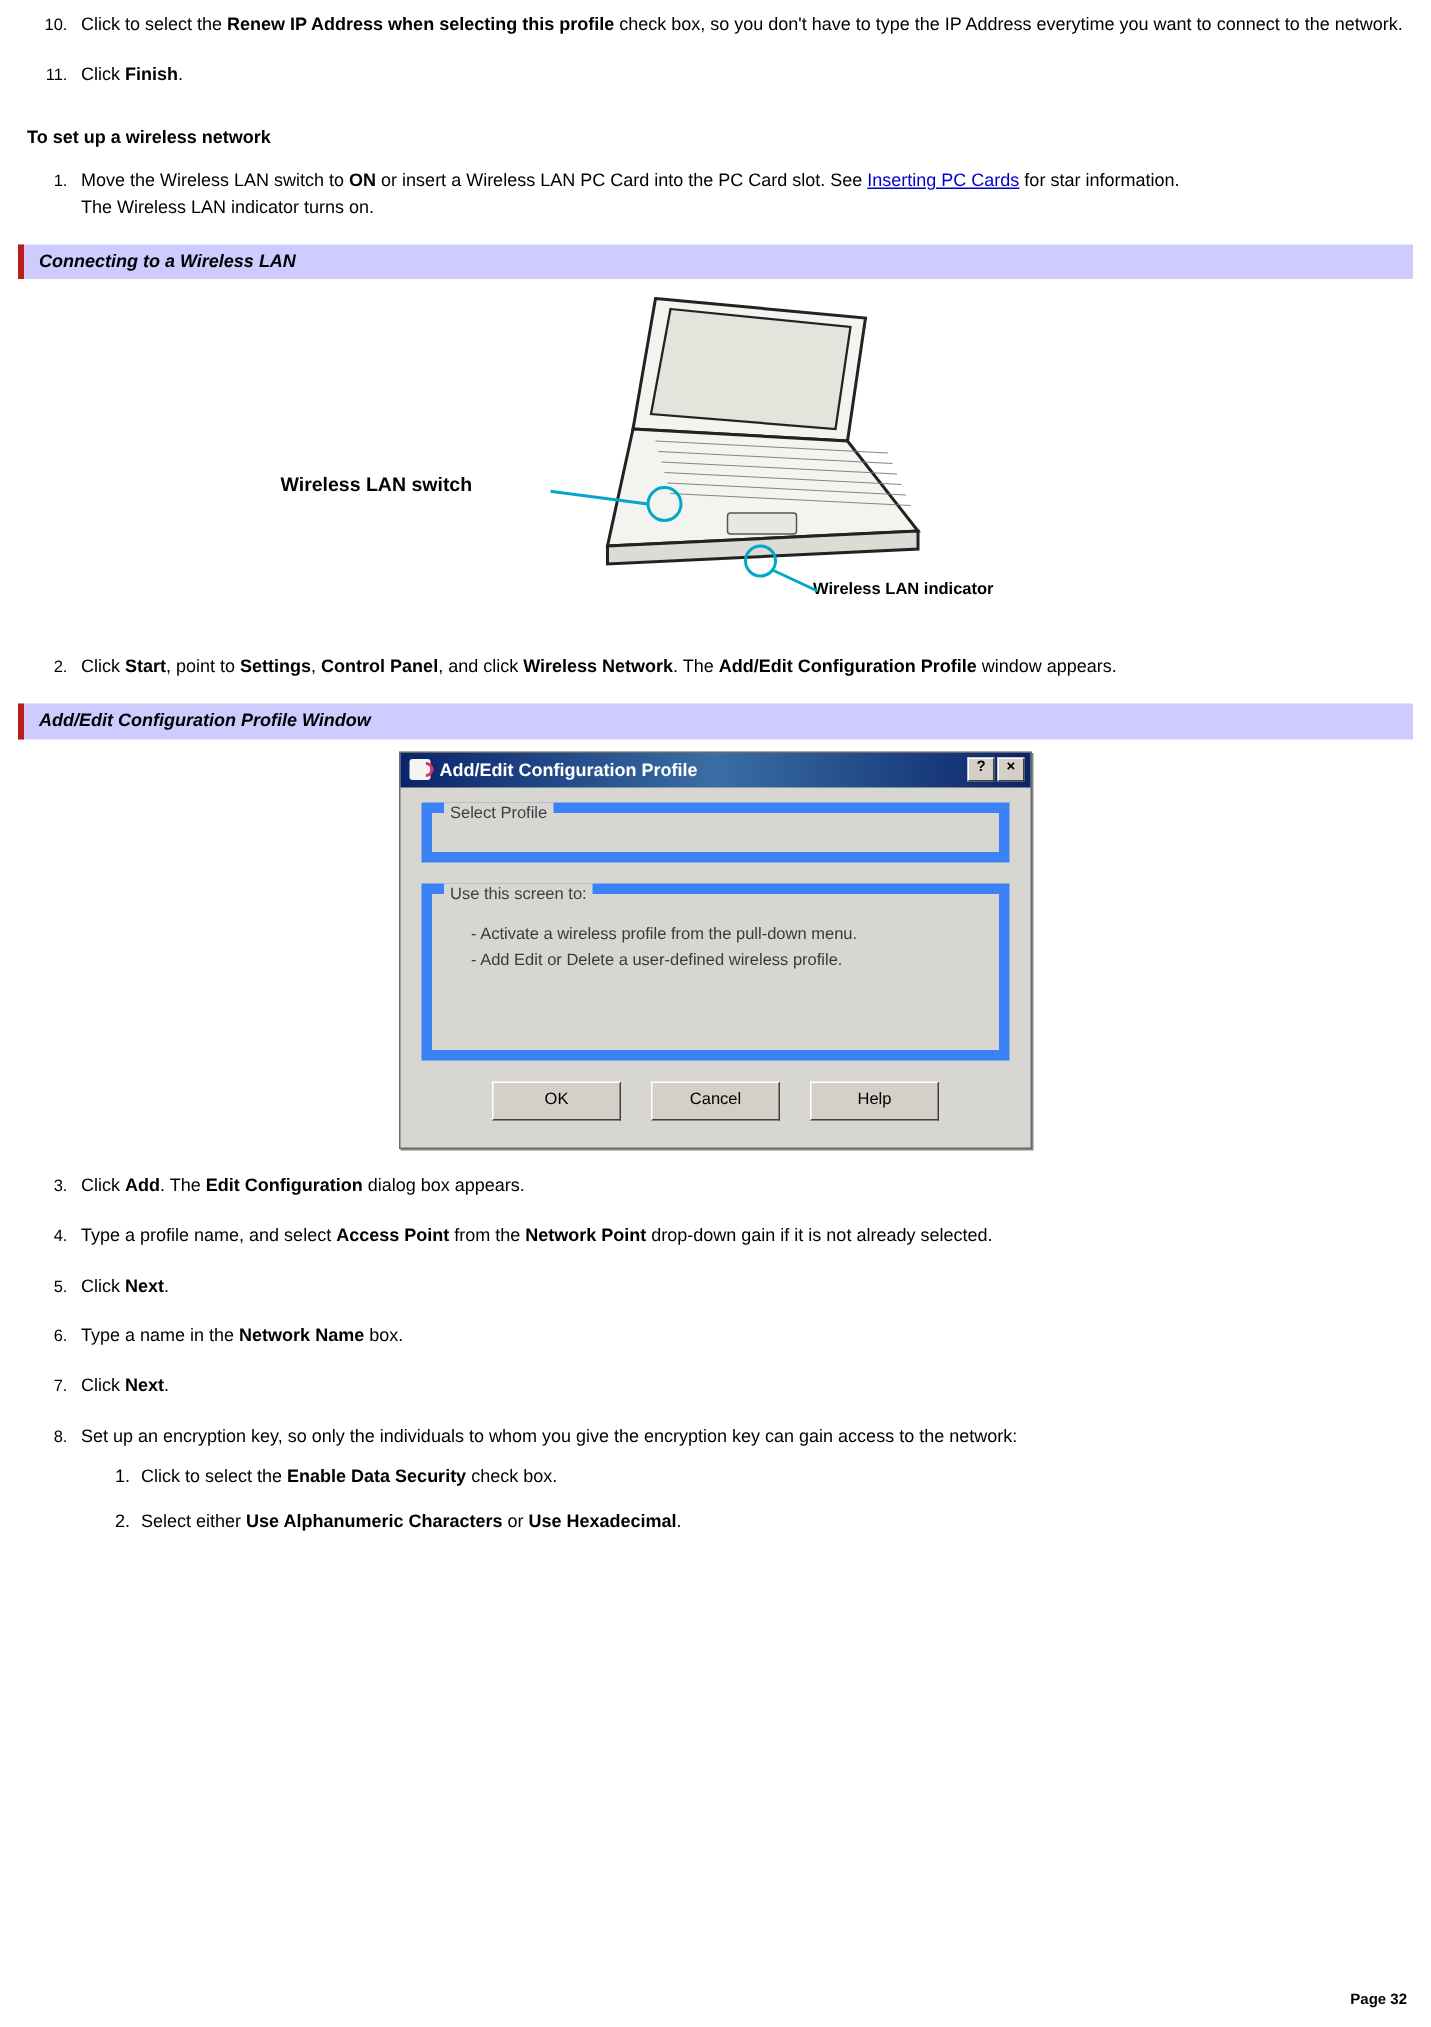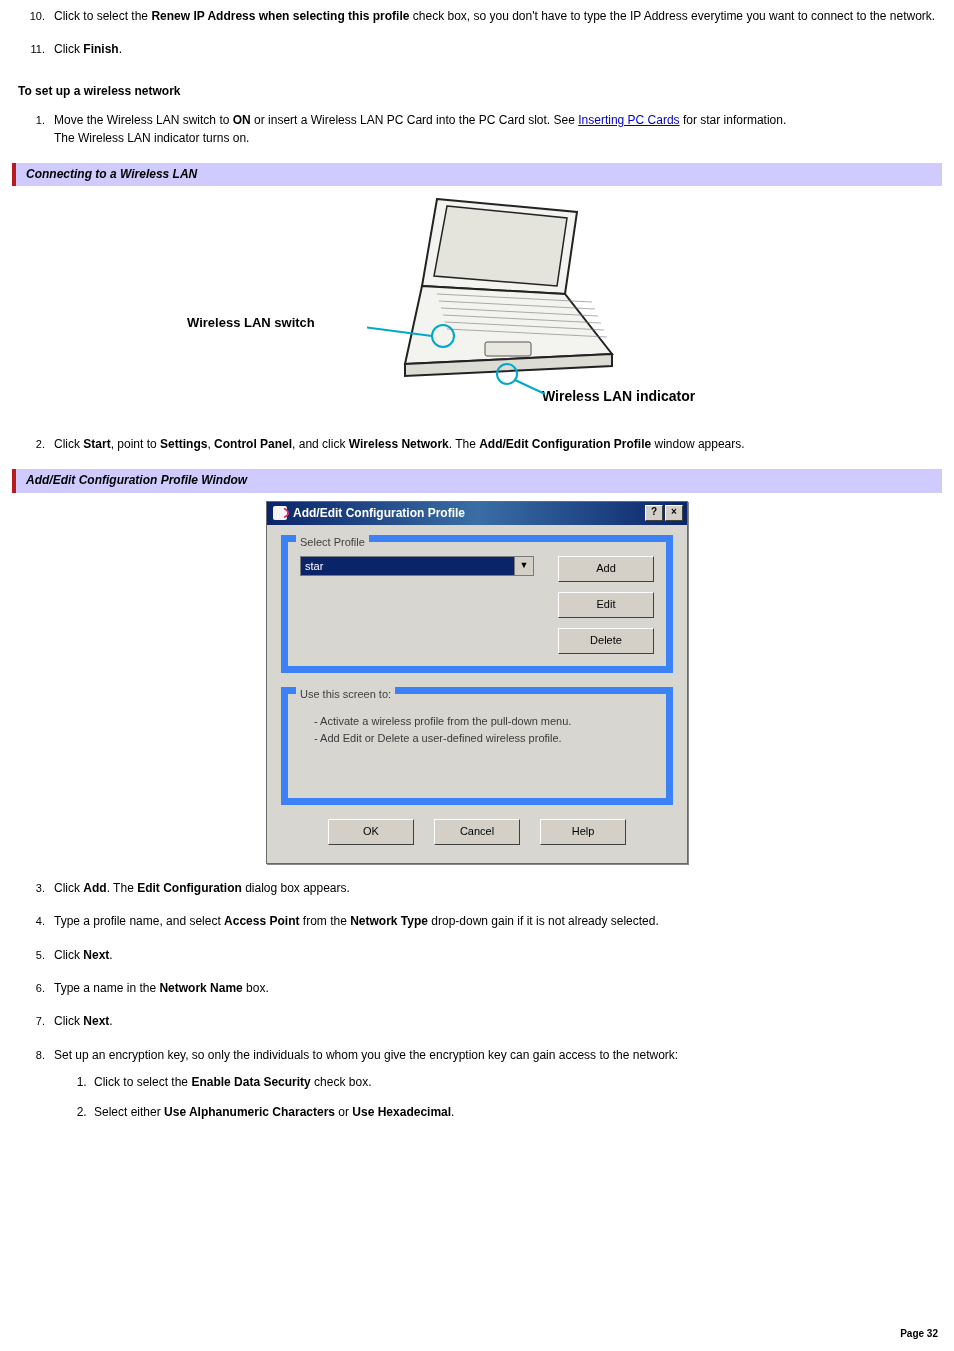--- a/index.html
+++ b/index.html
@@ -66,21 +66,21 @@
     font-weight: bold;
     font-family: Arial, sans-serif;
     font-size: 13px;
   }
   .label-indicator {
     position: absolute;
     left: 355px;
     top: 192px;
     font-weight: bold;
     font-family: Arial, sans-serif;
-    font-size: 14px;
+    font-size: 11px;
   }
   .laptop-svg {
     position: absolute;
     left: 180px;
     top: 0px;
   }
 
   
   .dialog {
     display: inline-block;
@@ -281,31 +281,20 @@
         <span>Add/Edit Configuration Profile</span>
       </div>
       <div class="titlebar-right">
         <div class="winbtn">?</div>
         <div class="winbtn">×</div>
       </div>
     </div>
     <div class="dlg-body">
       <div class="groupbox">
         <span class="groupbox-title">Select Profile</span>
-        <div class="profile-row">
-          <div class="combo">
-            <div class="combo-field">star</div>
-            <div class="combo-arrow">▼</div>
-          </div>
-          <div class="btn-col">
-            <div class="winbutton">Add</div>
-            <div class="winbutton">Edit</div>
-            <div class="winbutton">Delete</div>
-          </div>
-        </div>
       </div>
       <div class="groupbox" style="min-height:78px">
         <span class="groupbox-title">Use this screen to:</span>
         <div class="use-list">
           <div>-  Activate a wireless profile from the pull-down menu.</div>
           <div>-  Add Edit or Delete a user-defined wireless profile.</div>
         </div>
       </div>
       <div class="dlg-footer">
         <div class="winbutton">OK</div>
@@ -314,21 +303,21 @@
       </div>
     </div>
   </div>
 </div>
 
 <ol class="main-list" start="3">
   <li>
     <span>Click </span><b>Add</b><span>. The </span><b>Edit Configuration</b><span> dialog box appears.</span>
   </li>
   <li>
-    <span>Type a profile name, and select </span><b>Access Point</b><span> from the </span><b>Network Type</b><span> drop-down gain if it is not already selected.</span>
+    <span>Type a profile name, and select </span><b>Access Point</b><span> from the </span><b>Network Point</b><span> drop-down gain if it is not already selected.</span>
   </li>
   <li>
     <span>Click </span><b>Next</b><span>.</span>
   </li>
   <li>
     <span>Type a name in the </span><b>Network Name</b><span> box.</span>
   </li>
   <li>
     <span>Click </span><b>Next</b><span>.</span>
   </li>

